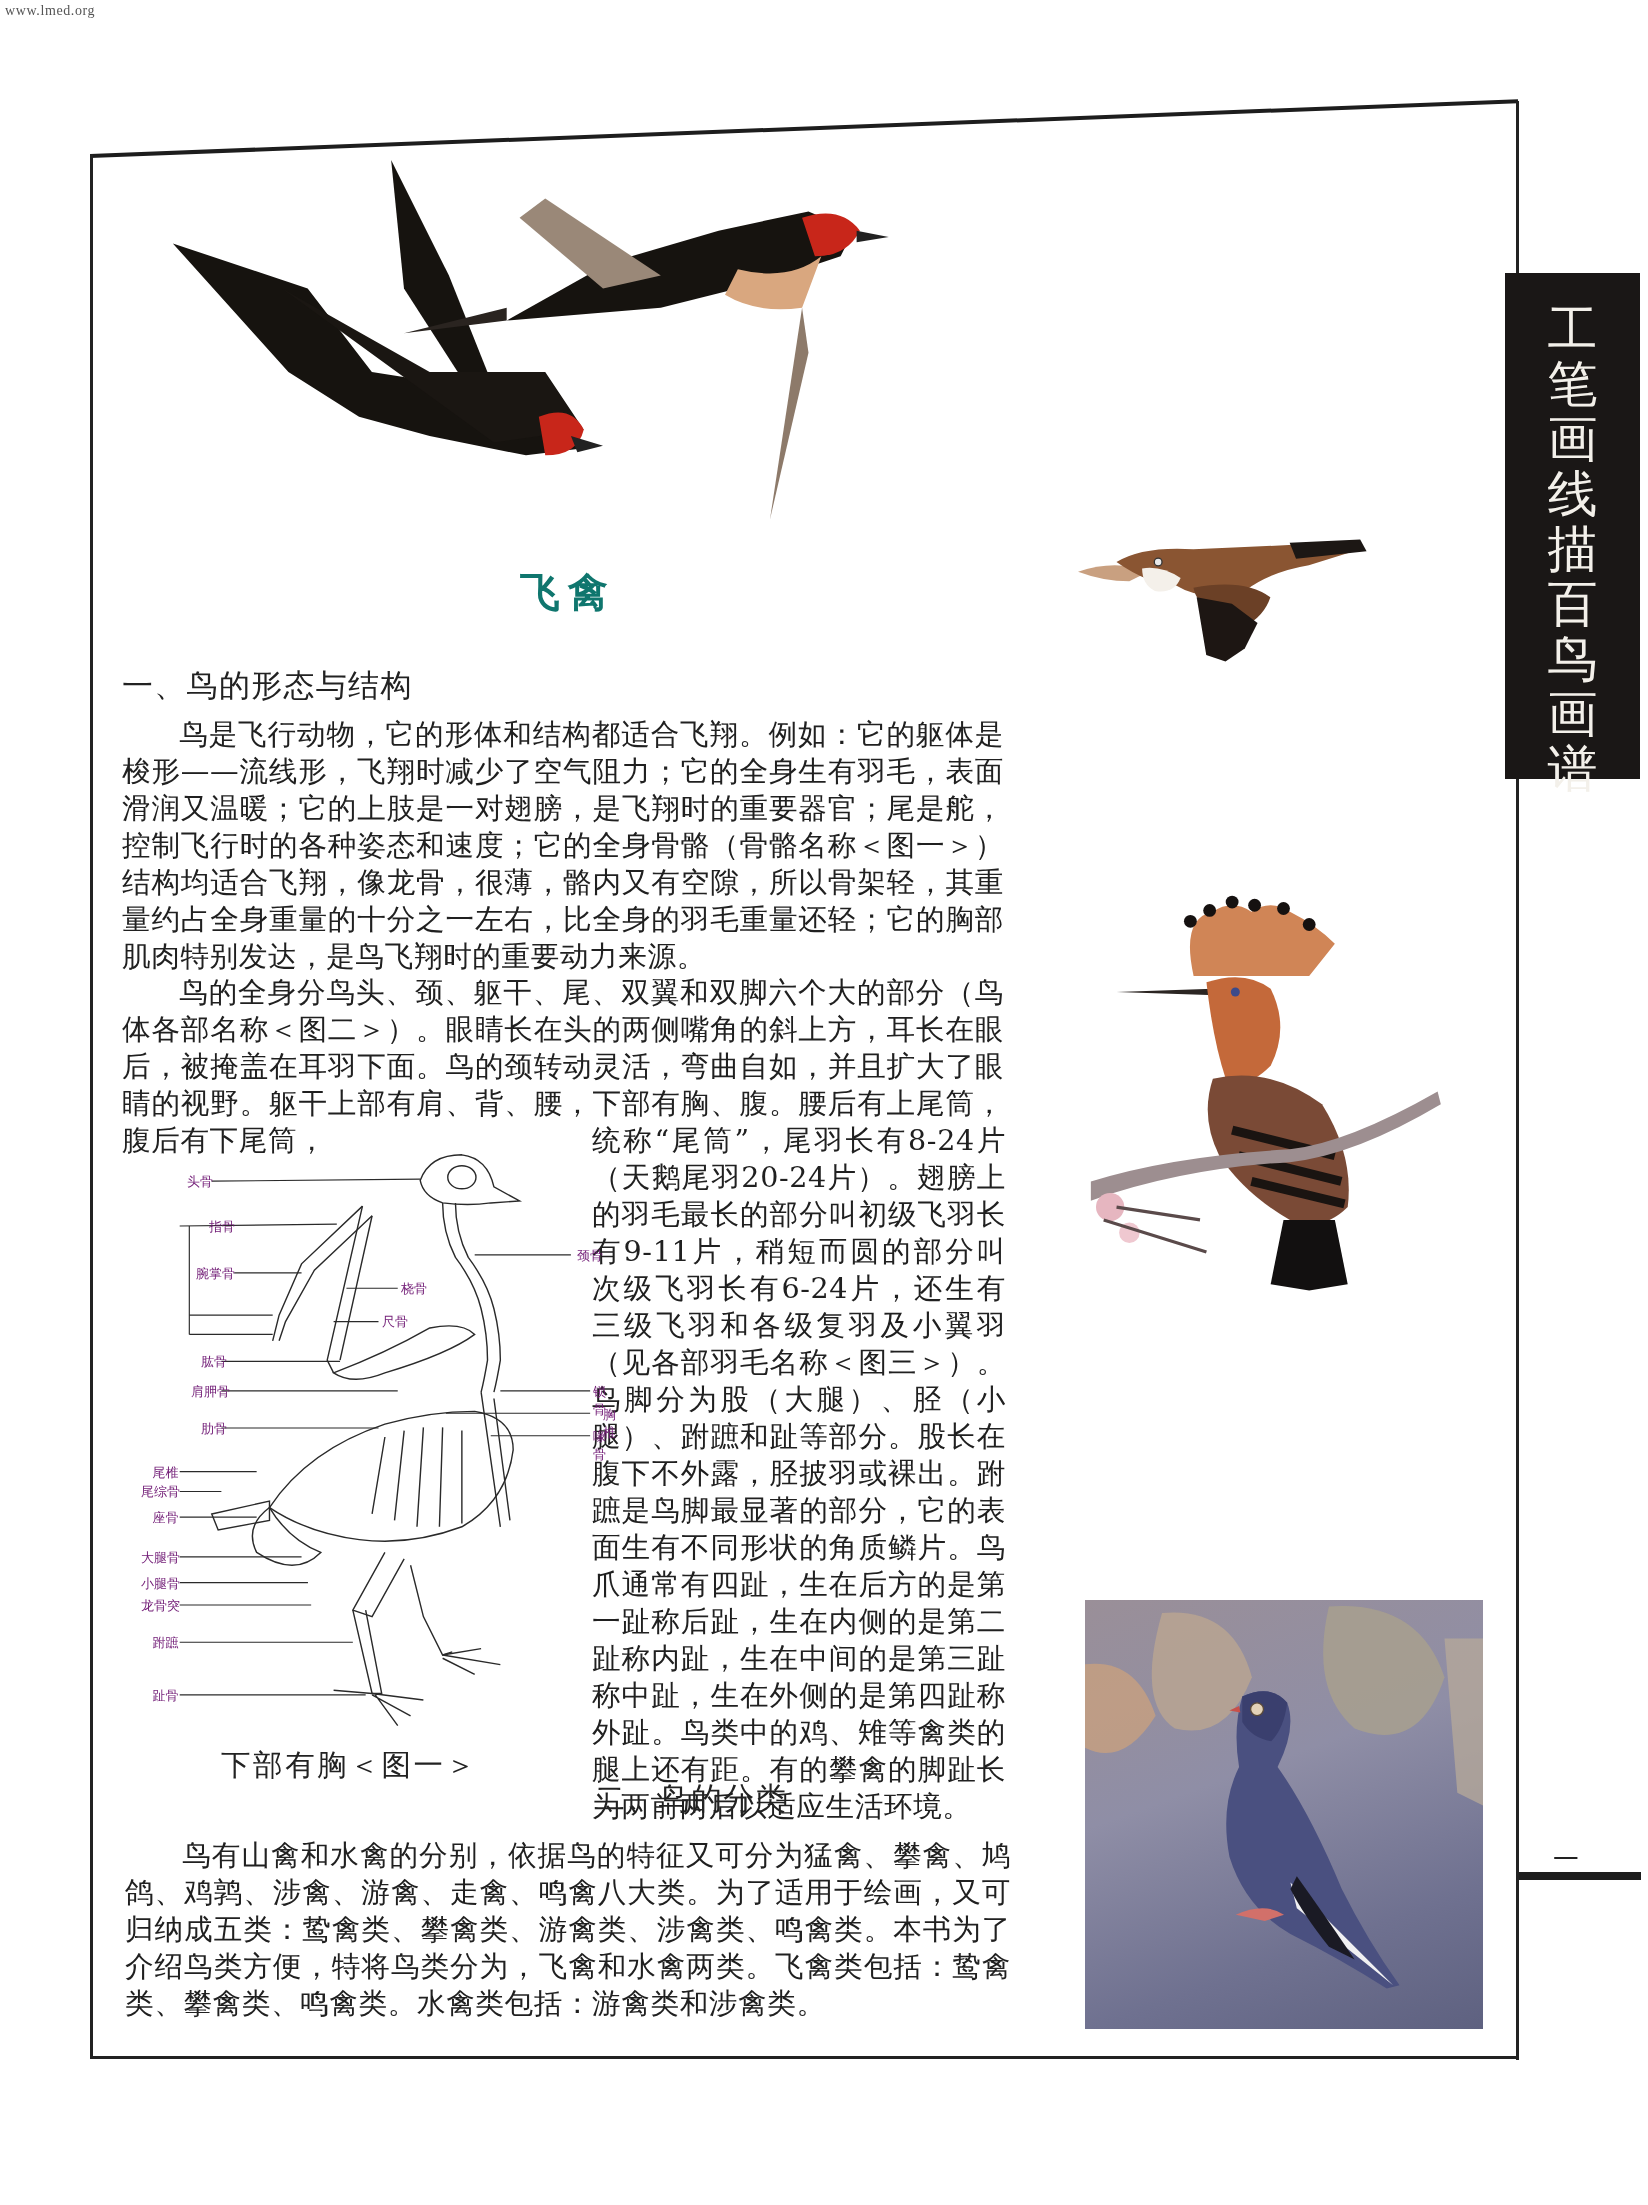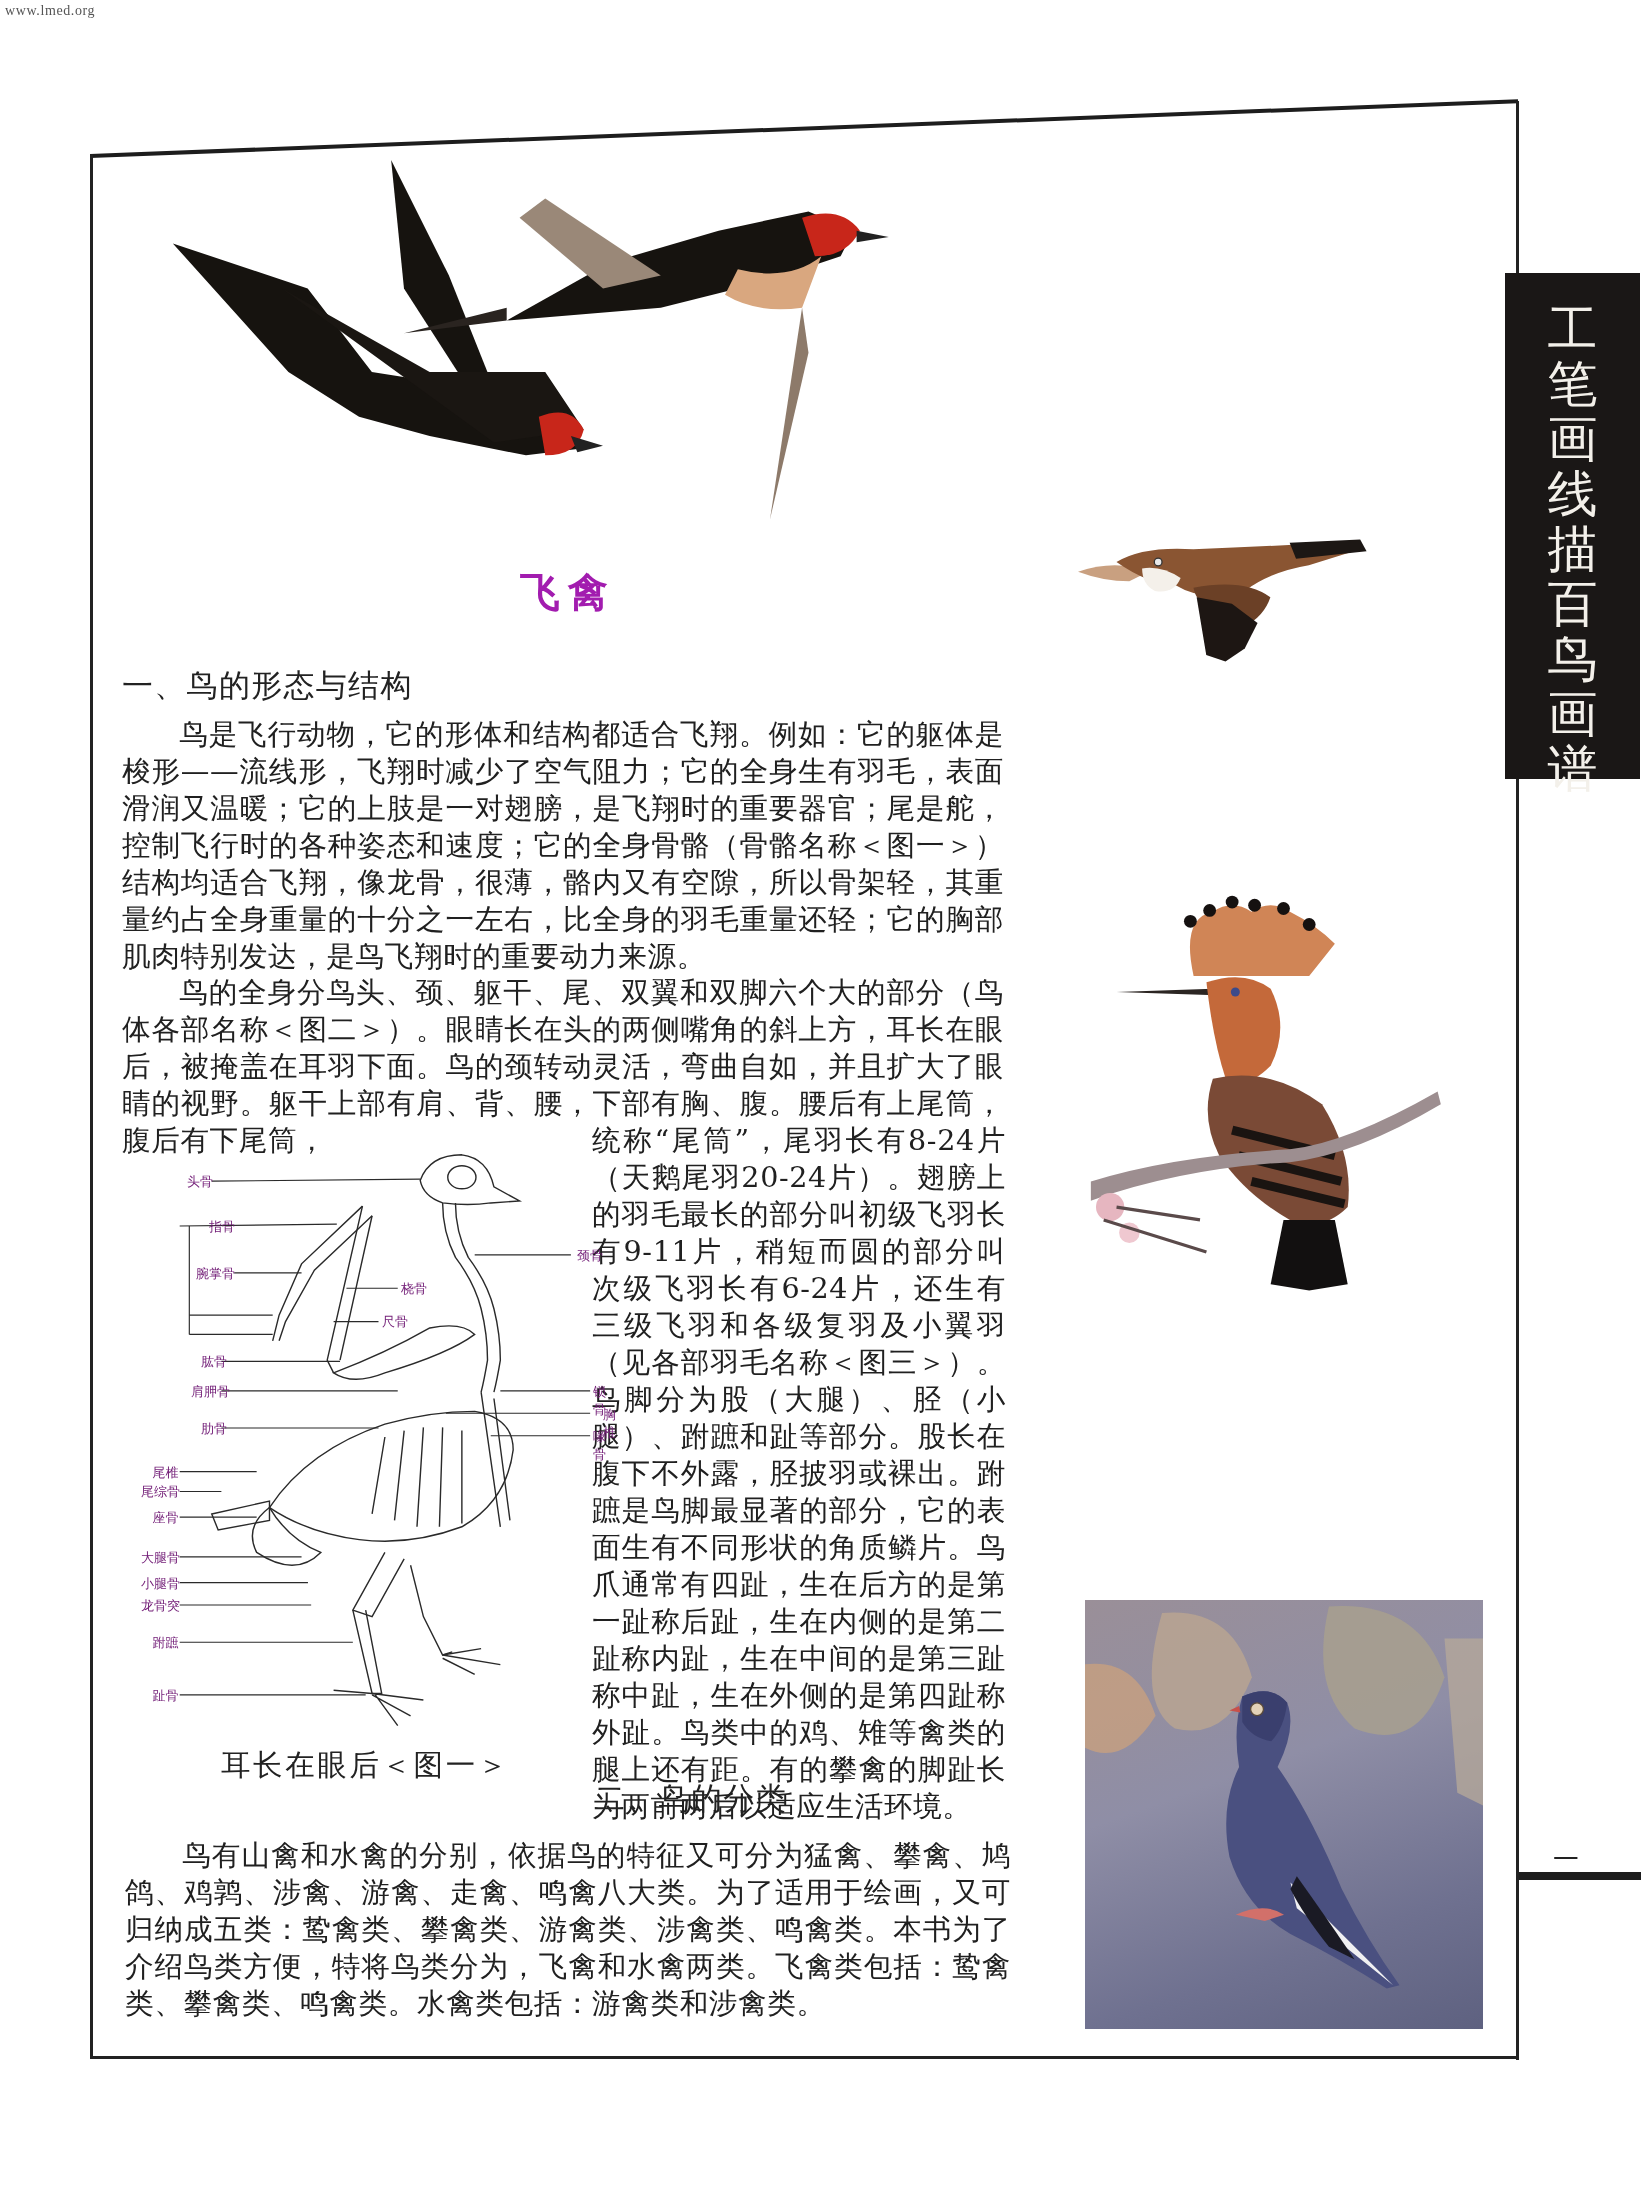--- a/index.html
+++ b/index.html
@@ -9,21 +9,21 @@
   .watermark { left:5.1px; top:2.6px; font-size:14px; color:#555; font-family:"Liberation Serif",serif; letter-spacing:0.6px; }
   .frame-left { left:90px; top:154px; width:2.6px; height:1905px; background:#222; }
   .frame-right { left:1516px; top:101px; width:3.2px; height:1959px; background:#222; }
   .frame-bottom { left:90px; top:2056px; width:1429px; height:3.2px; background:#222; }
   .tab { left:1505px; top:273px; width:135px; height:506px; background:#1a1716; }
   .tab-text { left:1505px; top:302px; width:135px; display:flex; flex-direction:column; align-items:center;
               color:#f3f0ea; font-size:50px; line-height:55px; font-family:"DejaVu Serif",serif; }
   .tab-text span { display:block; }
   .side-bar { left:1519px; top:1872px; width:122px; height:7.7px; background:#1d1d1d; }
   .page-num { left:1553px; top:1842px; font-size:26px; color:#222; }
-  .title { left:520px; top:565px; font-size:40px; font-weight:bold; letter-spacing:7.7px; color:#a21caf; }
+  .title { left:520px; top:565px; font-size:40px; font-weight:bold; letter-spacing:7.7px; color:#0f766e; }
   .h1 { font-size:31px; color:#222; letter-spacing:1.3px; }
   .para { font-size:28.6px; line-height:37px; color:#202020; text-align:justify; text-align-last:left; letter-spacing:0.6px; }
   .para.indent { text-indent:2em; }
   .caption { left:221px; top:1746px; font-size:29.5px; letter-spacing:2.6px; color:#222; }
   .skeleton { left:141px; top:1142px; width:475px; height:590px; }
   .bone-label { font-size:13px; color:#701a75; }
   .photo { overflow:hidden; }
 </style>
 </head>
 <body>
@@ -151,21 +151,21 @@
   <div class="abs bone-label" style="left:11.6px;top:492px;">跗蹠</div>
   <div class="abs bone-label" style="left:11.6px;top:545px;">趾骨</div>
   <div class="abs bone-label" style="left:436px;top:105px;">颈骨</div>
   <div class="abs bone-label" style="left:260px;top:138px;">桡骨</div>
   <div class="abs bone-label" style="left:241px;top:171px;">尺骨</div>
   <div class="abs bone-label" style="left:452px;top:241px;">锁骨</div>
   <div class="abs bone-label" style="left:452px;top:264px;text-align:right;">胸椎</div>
   <div class="abs bone-label" style="left:452px;top:286px;">喙骨</div>
 </div>
 
-<div class="abs caption">耳长在眼后＜图一＞</div>
+<div class="abs caption">下部有胸＜图一＞</div>
 
 <div class="abs h1" style="left:594px;top:1778px;font-family:Liberation Mono, monospace;">二、鸟的分类</div>
 
 <div class="abs para indent" style="left:125px;top:1837px;width:886px;">鸟有山禽和水禽的分别，依据鸟的特征又可分为猛禽、攀禽、鸠鸽、鸡鹑、涉禽、游禽、走禽、鸣禽八大类。为了适用于绘画，又可归纳成五类：鸷禽类、攀禽类、游禽类、涉禽类、鸣禽类。本书为了介绍鸟类方便，特将鸟类分为，飞禽和水禽两类。飞禽类包括：鸷禽类、攀禽类、鸣禽类。水禽类包括：游禽类和涉禽类。</div>
 
 <svg class="abs" style="left:1078px;top:533px;" width="295" height="212" viewBox="0 0 460 330">
   <path d="M0 60 Q60 40 110 60 L80 75 Q40 75 0 60 Z" fill="#c9a080"></path>
   <path d="M60 45 Q100 20 180 25 Q300 20 400 15 L440 25 L360 50 Q300 60 260 90 Q200 110 150 80 Q110 80 60 45 Z" fill="#8a5532"></path>
   <path d="M330 15 L440 10 L450 28 L340 40 Z" fill="#1c1714"></path>
   <path d="M100 55 Q130 50 160 70 Q150 95 120 90 Q100 80 100 55 Z" fill="#f4f0ea"></path>

